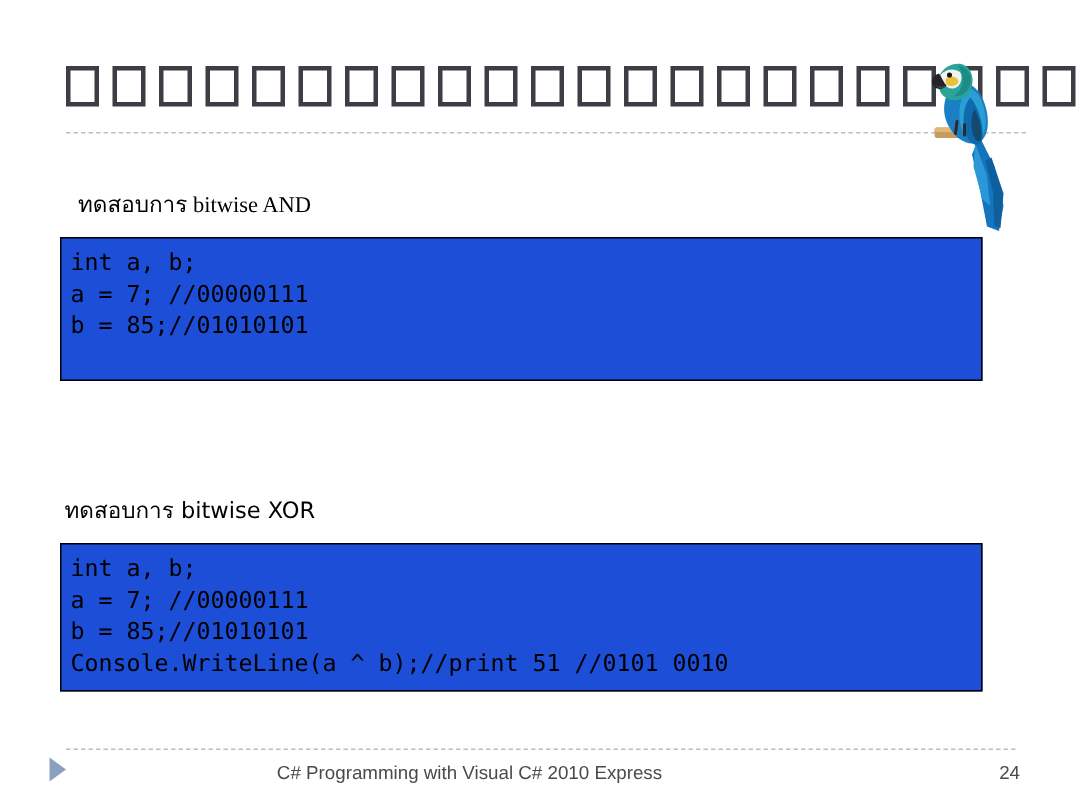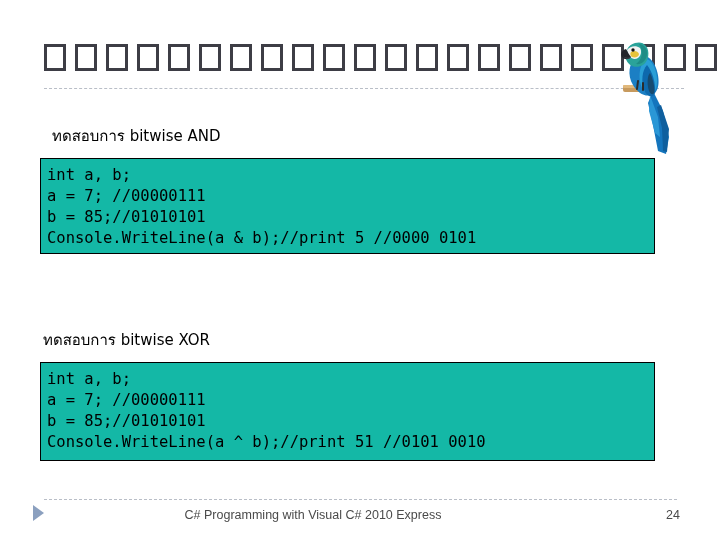--- a/index.html
+++ b/index.html
@@ -65,30 +65,30 @@
   }
 
   
   .caption {
     position: absolute;
     font-size: 15px;
     color: #000000;
     white-space: nowrap;
     font-family: "DejaVu Sans", sans-serif;
   }
-  #caption-and  { left: 52px; top: 124px; }
+  #caption-and  { left: 52px; top: 124px; font-family: Liberation Serif, serif; }
   #caption-xor  { left: 43px; top: 328px; text-align: center; }
 
   
   .codebox {
     position: absolute;
     left: 40px;
     width: 615px;
     border: 1px solid #000000;
-    background: #14b8a6;
+    background: #1d4ed8;
     box-sizing: border-box;
     padding: 6px 0 0 6px;
     overflow: hidden;
   }
   #codebox-and { top: 158px; height: 96px; }
   #codebox-xor { top: 362px; height: 99px; }
 
   .code-line {
     font-family: "DejaVu Sans Mono", monospace;
     font-size: 15.5px;
@@ -190,21 +190,20 @@
 
     <path d="M21 48 L20 56 M26 50 L26 57" stroke="#2b2b2b" stroke-width="2" fill="none" stroke-linecap="round"></path>
   </svg>
 
   <div class="caption" id="caption-and">ทดสอบการ bitwise AND</div>
 
   <div class="codebox" id="codebox-and">
     <div class="code-line">int a, b;</div>
     <div class="code-line">a = 7; //00000111</div>
     <div class="code-line">b = 85;//01010101</div>
-    <div class="code-line">Console.WriteLine(a &amp; b);//print 5 //0000 0101</div>
   </div>
 
   <div class="caption" id="caption-xor">ทดสอบการ bitwise XOR</div>
 
   <div class="codebox" id="codebox-xor">
     <div class="code-line">int a, b;</div>
     <div class="code-line">a = 7; //00000111</div>
     <div class="code-line">b = 85;//01010101</div>
     <div class="code-line">Console.WriteLine(a ^ b);//print 51 //0101 0010</div>
   </div>

